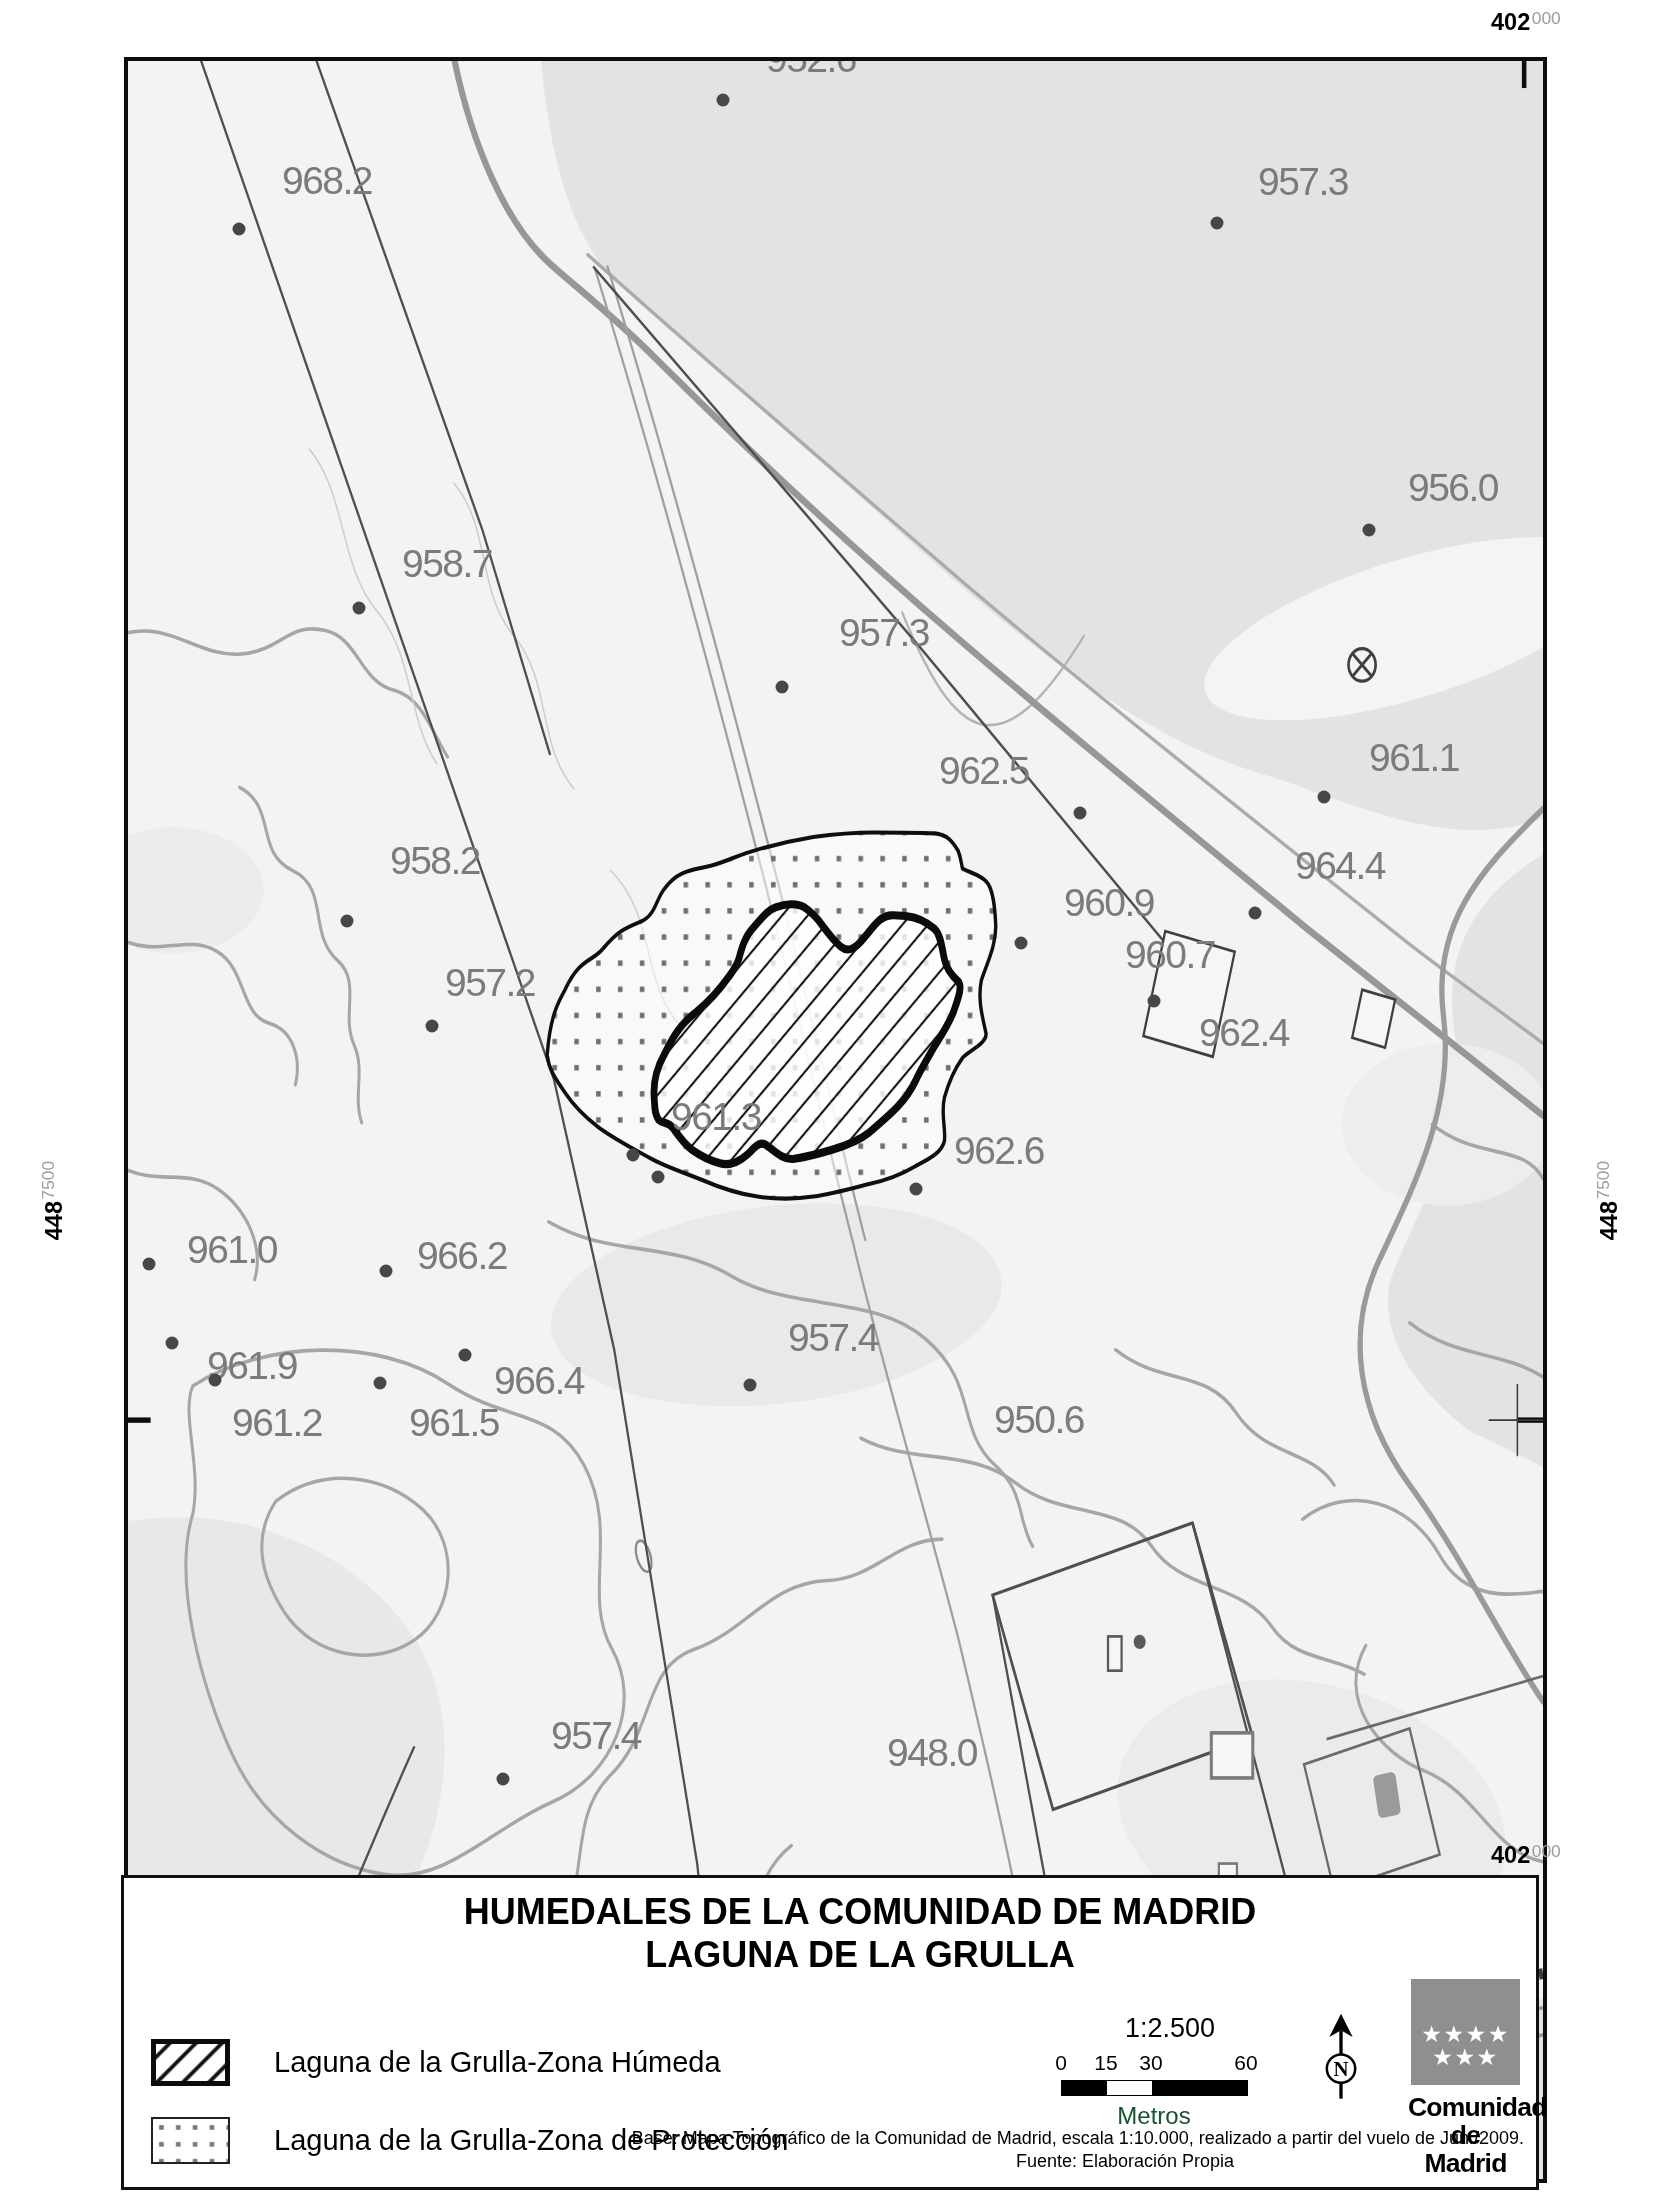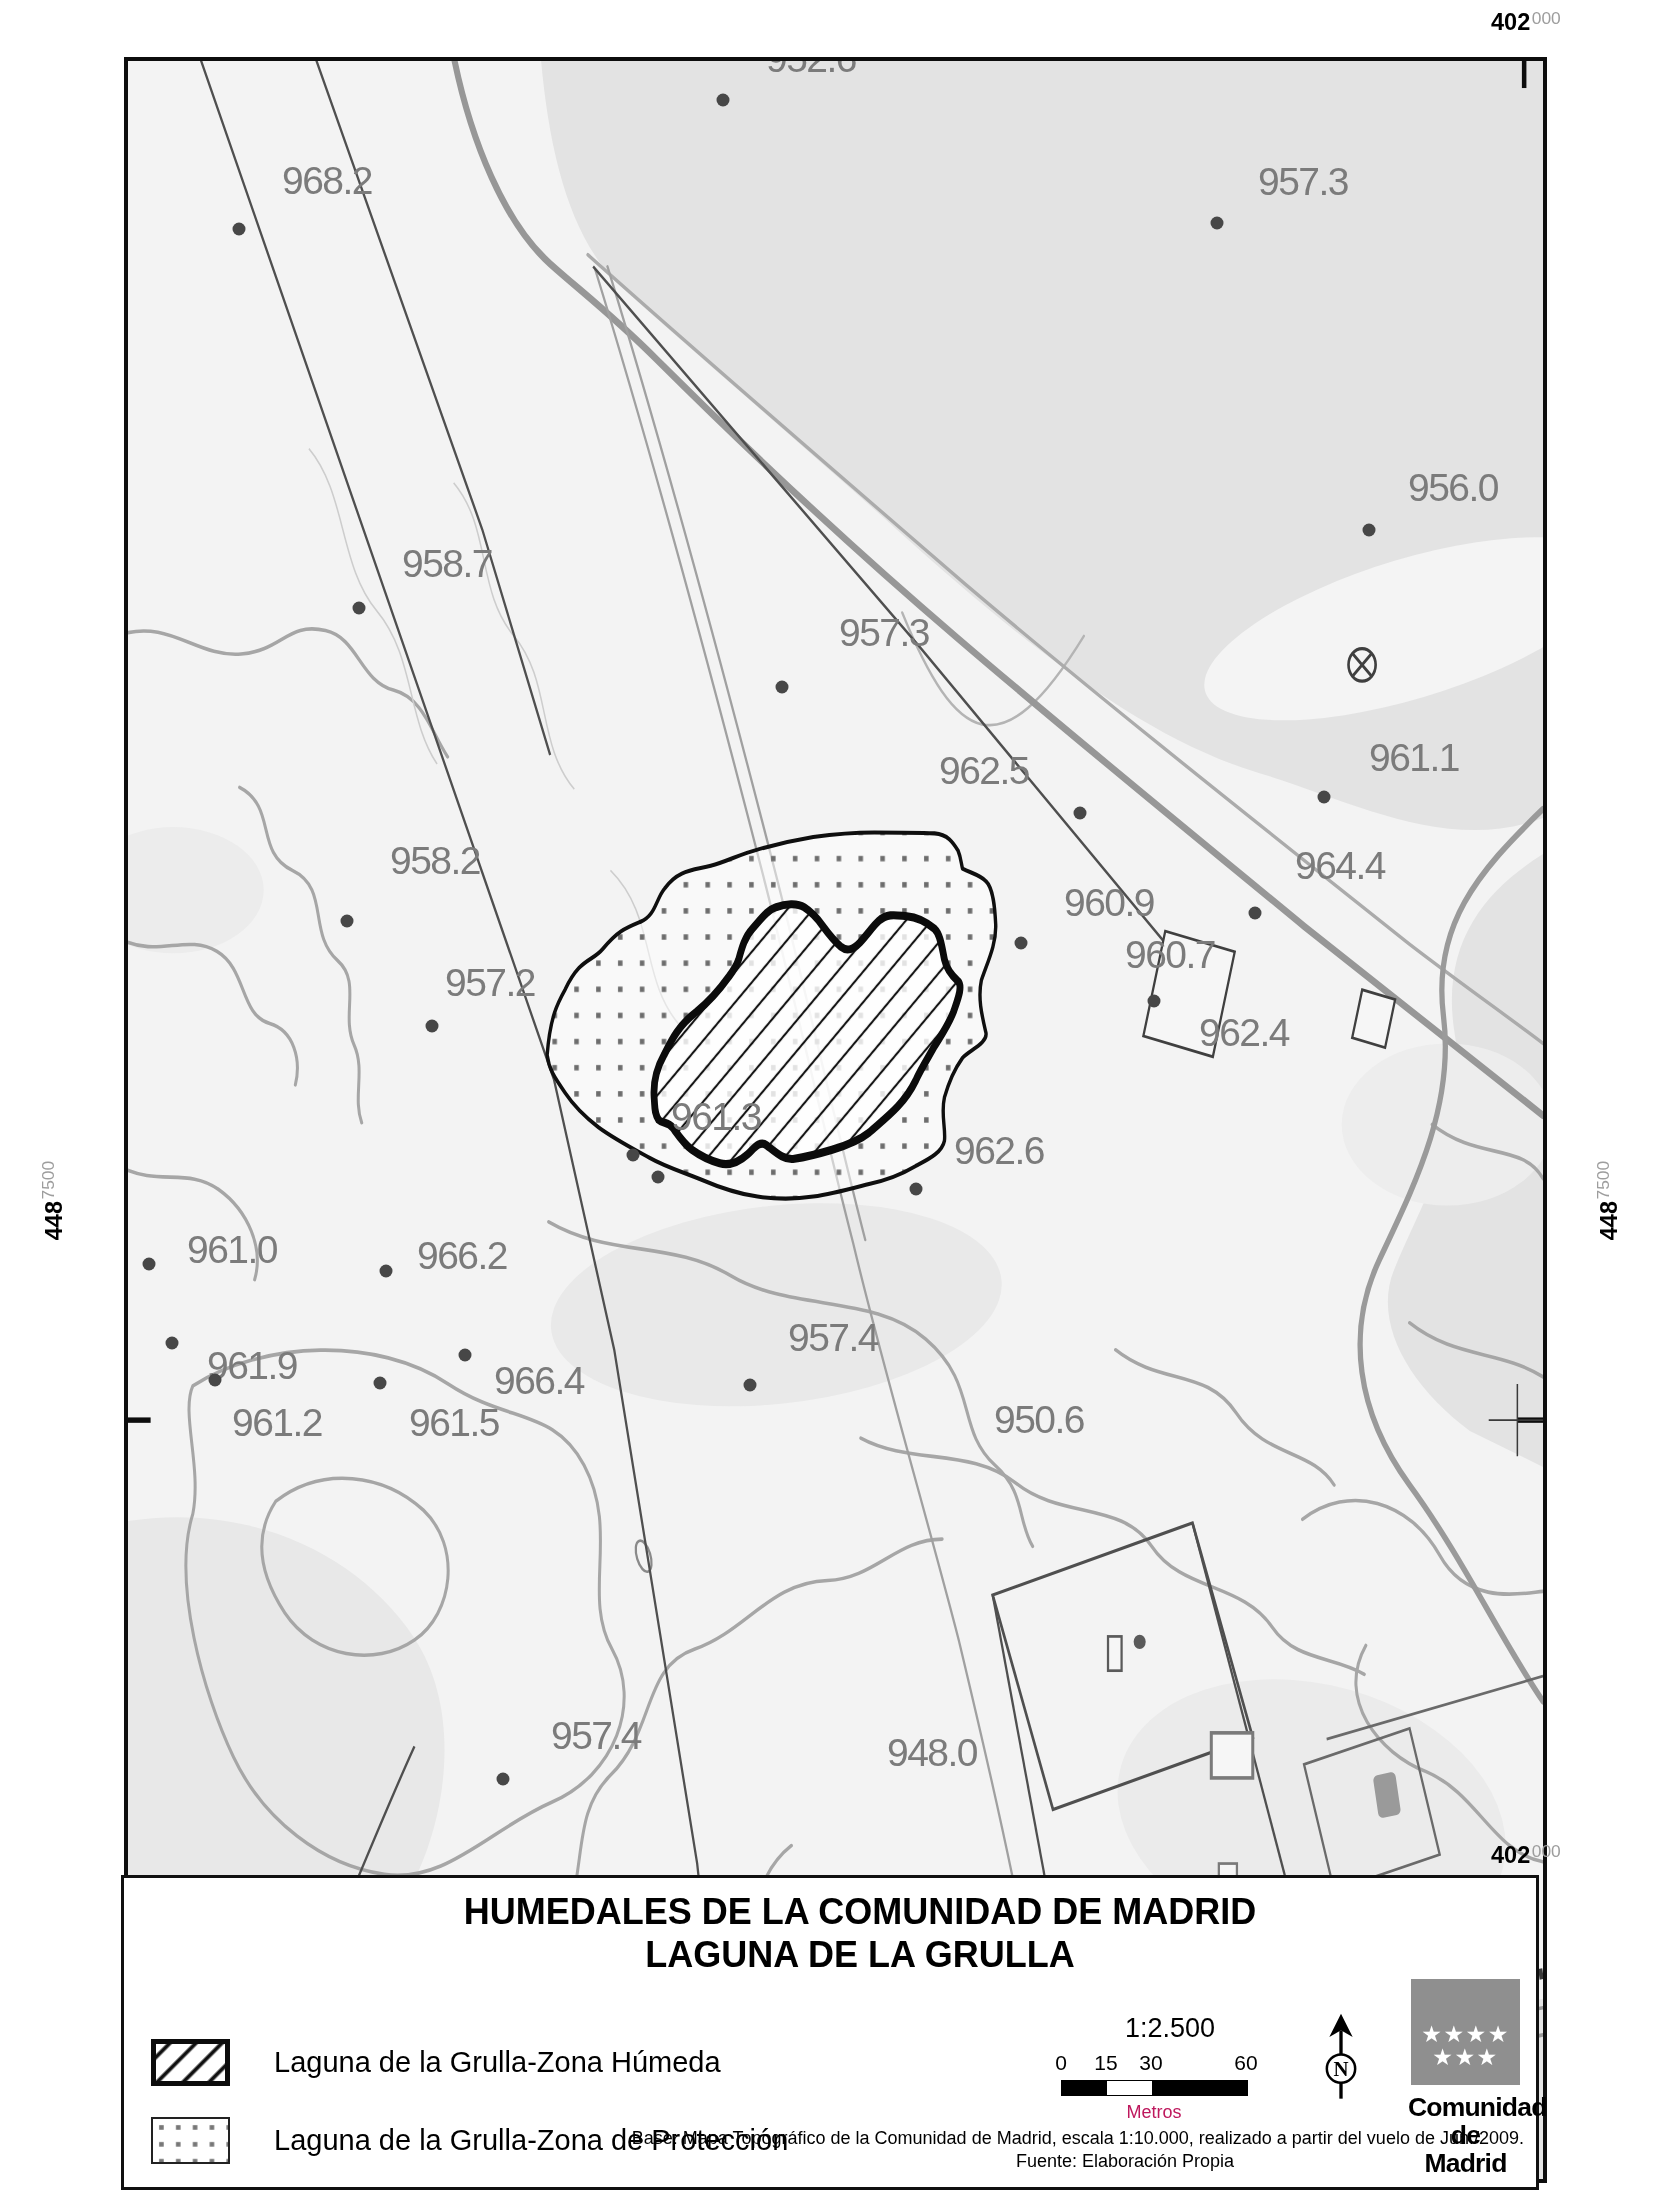--- a/index.html
+++ b/index.html
@@ -41,21 +41,21 @@
   .legend-label{margin-left:26px;font-size:29px;color:#000;}
   #scale-text{position:absolute;left:1046px;top:135px;transform:translateX(-50%);
               font-size:27px;color:#000;}
   #scale-ticks{position:absolute;left:0;top:173px;width:100%;height:23px;}
   #scale-ticks span{position:absolute;transform:translateX(-50%);font-size:21px;color:#000;}
   #scale-bar{position:absolute;left:937px;top:202px;width:185px;height:13.7px;
              border:1.5px solid #000;box-sizing:content-box;background:#fff;display:flex;}
   #scale-bar .seg-b{background:#000;height:100%;}
   #scale-bar .seg-w{background:#fff;height:100%;}
   #scale-unit{position:absolute;left:1030px;top:224px;transform:translateX(-50%);
-              font-size:18px;color:#be185d;}
+              font-size:24px;color:#14532d;}
   #north-arrow{position:absolute;left:1192px;top:135px;width:50px;height:93px;}
   #logo-box{position:absolute;left:1287px;top:101px;width:109px;height:106px;background:#8f8f8f;}
   #logo-stars{position:absolute;left:0;top:44px;width:100%;text-align:center;color:#fff;}
   #logo-stars .star-row{line-height:23px;font-size:23px;letter-spacing:1.5px;}
   #logo-text{position:absolute;left:1284px;top:215px;width:115px;text-align:center;
              font-weight:bold;color:#000;font-size:26.5px;line-height:28px;letter-spacing:-0.8px;}
   #source-line-1{position:absolute;right:12px;top:250px;font-size:18px;color:#000;}
   #source-line-2{position:absolute;left:1001px;top:273px;transform:translateX(-50%);
                  font-size:18px;color:#000;text-align:center;}
 </style>

